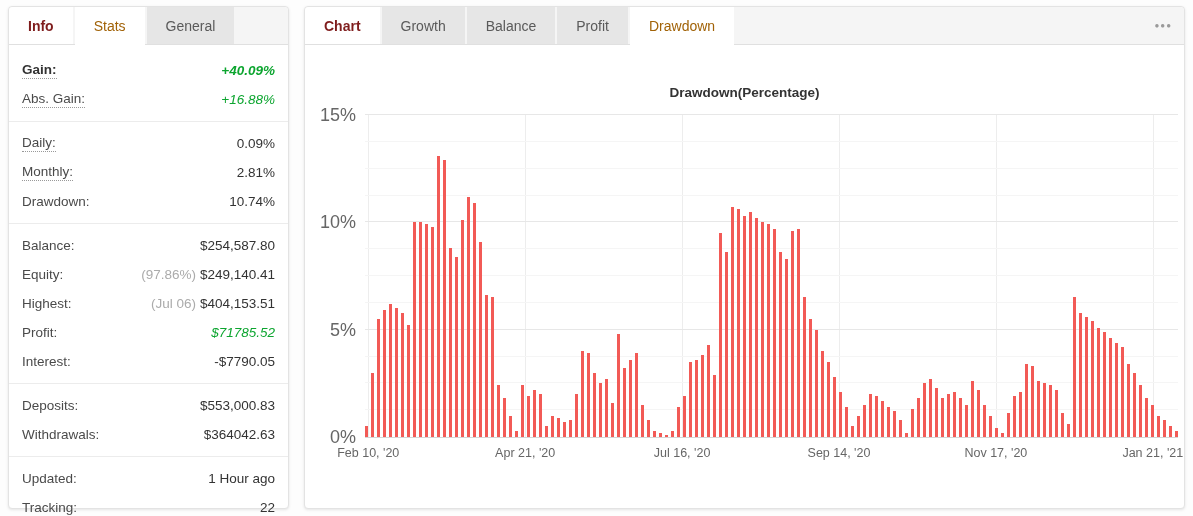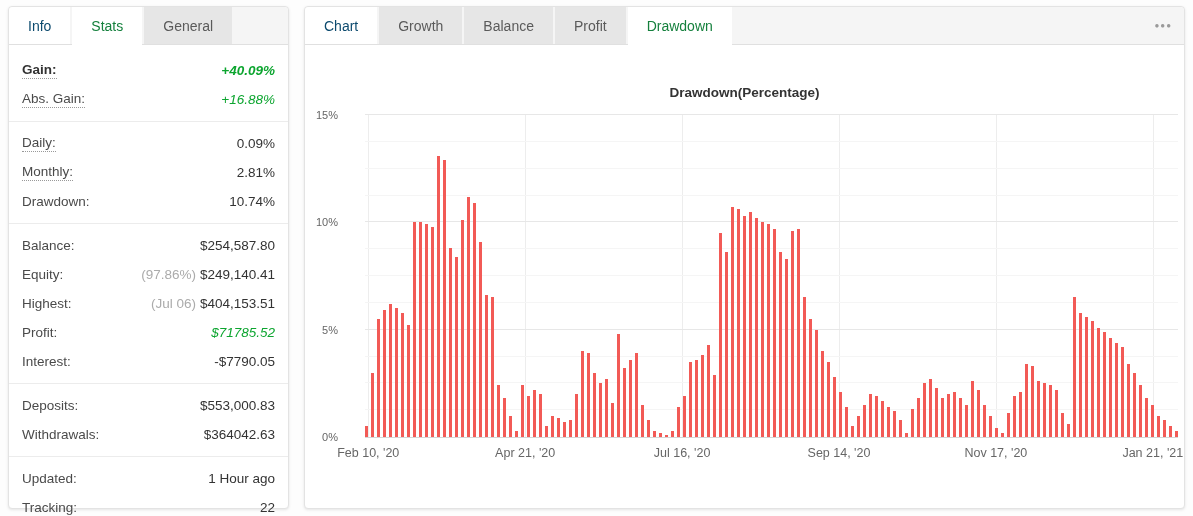--- a/index.html
+++ b/index.html
@@ -17,22 +17,22 @@
 
   
   .tabbar {
     display:flex; align-items:stretch; height:38px; background:#f5f5f5;
     border-bottom:1px solid #e0e0e0; border-radius:4px 4px 0 0; position:relative;
   }
   .tab {
     display:flex; align-items:center; padding:0 19px; font-size:14px; color:#5a5a5a;
     background:#e6e6e6; margin-right:2px; cursor:pointer; white-space:nowrap;
   }
-  .tab.title-tab { background:#fff; color:#0c4a6e; font-weight:normal; border-radius:4px 0 0 0;text-align:center; }
-  .tab.active { background:#fff; color:#15803d; margin-bottom:-1px; z-index:2; }
+  .tab.title-tab { background:#fff; color:#7f1d1d; font-weight:bold; border-radius:4px 0 0 0;text-align:center; }
+  .tab.active { background:#fff; color:#a16207; margin-bottom:-1px; z-index:2; }
   .more-menu {
     position:absolute; right:12px; top:0; bottom:0; display:flex; align-items:center;
     color:#9a9a9a; font-size:12px; letter-spacing:1px; cursor:pointer; font-weight:bold;
   }
 
   
   .stats-body { padding:4px 0 0 0; }
   .group { padding:7px 0; border-bottom:1px solid #ececec; }
   .group:last-child { border-bottom:none; }
   .stat-row {
@@ -54,22 +54,22 @@
     font-size:13.5px; font-weight:bold; color:#333;
   }
   .plot {
     position:absolute; left:60px; right:6px; top:70px; bottom:71px;
     border-bottom:1px solid #d6d6d6;
   }
   .gridline-h { position:absolute; left:0; right:0; height:1px; background:#f5f5f5; }
   .gridline-h.major { background:#e7e7e7; }
   .gridline-v { position:absolute; top:0; bottom:0; width:1px; background:#ededed; }
   .y-label {
-    position:absolute; right:100%; margin-right:27px; transform:translateY(50%);
-    font-size:11px; color:#666; white-space:nowrap;
+    position:absolute; right:100%; margin-right:9px; transform:translateY(50%);
+    font-size:18px; color:#666; white-space:nowrap;
   }
   .x-label {
     position:absolute; top:100%; margin-top:9px; transform:translateX(-50%);
     font-size:12.5px; color:#666; white-space:nowrap;
   }
   .bars {
     position:absolute; left:0; right:0; top:0; bottom:0;
     display:flex; align-items:flex-end; justify-content:space-between;
   }
   .bar { width:3px; background:#f25a56; }

